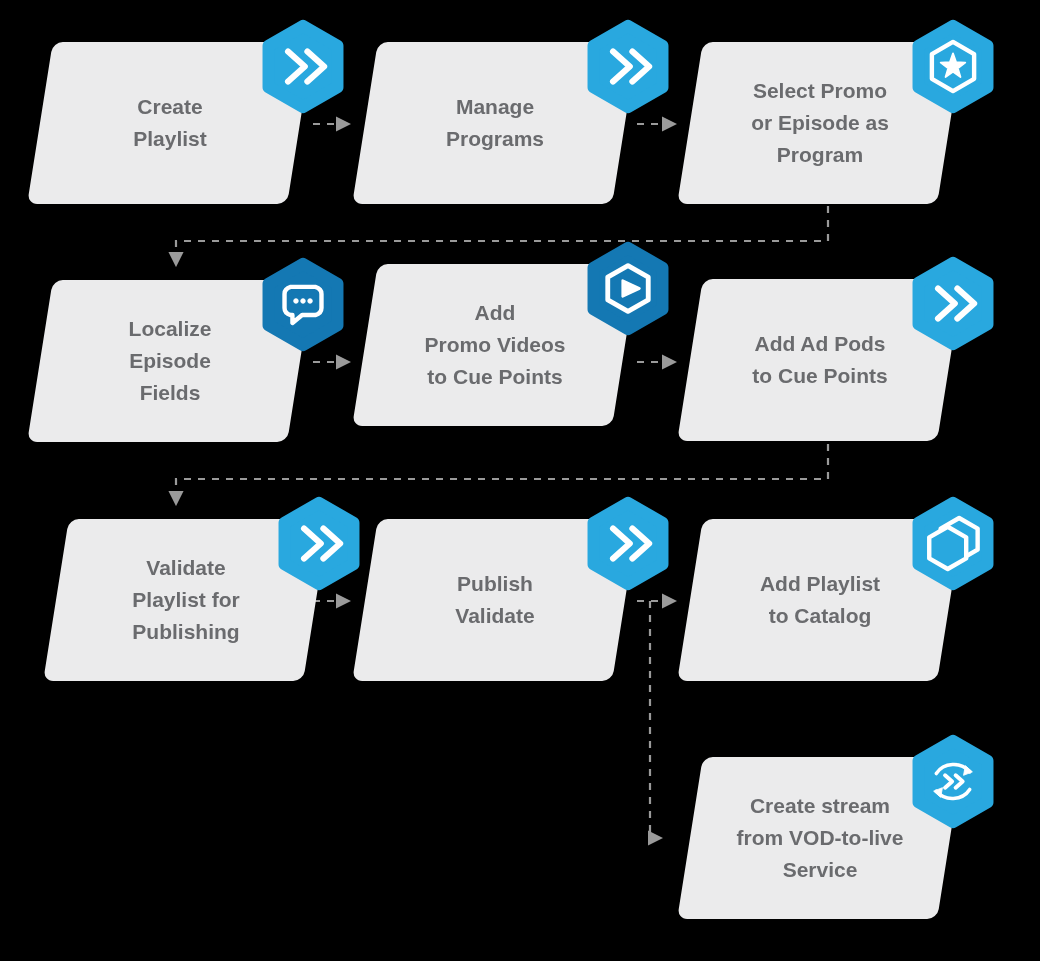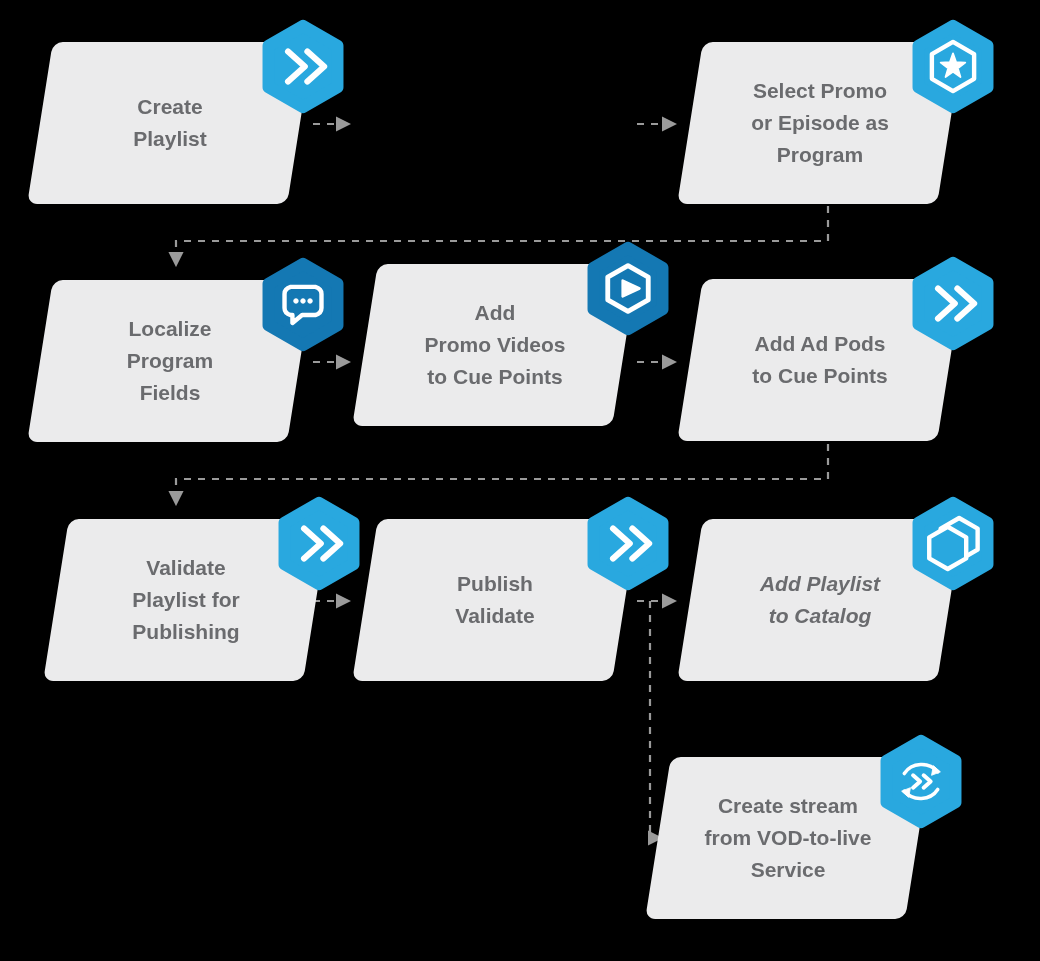--- a/index.html
+++ b/index.html
@@ -67,39 +67,51 @@
 Playlist</div>
     <div class="icon bright">
       <svg viewBox="0 0 100 110">
           <polygon class="hex" points="50,9 89,31.5 89,78.5 50,101 11,78.5 11,31.5"></polygon>
         <path class="g" stroke-width="7" d="M33 38 L52 55 L33 72"></path>
         <path class="g" stroke-width="7" d="M55 38 L74 55 L55 72"></path>
         </svg>
     </div>
   </div>
 
+  <div class="node" style="left:365px;top:42px;">
+    <div class="shape"></div>
+    <div class="label">Manage
+Programs</div>
+    <div class="icon bright">
+      <svg viewBox="0 0 100 110">
+          <polygon class="hex" points="50,9 89,31.5 89,78.5 50,101 11,78.5 11,31.5"></polygon>
+        <path class="g" stroke-width="7" d="M33 38 L52 55 L33 72"></path>
+        <path class="g" stroke-width="7" d="M55 38 L74 55 L55 72"></path>
+        </svg>
+    </div>
+  </div>
 
   <div class="node" style="left:690px;top:42px;">
     <div class="shape"></div>
     <div class="label">Select Promo
 or Episode as
 Program</div>
     <div class="icon bright">
       <svg viewBox="0 0 100 110">
           <polygon class="hex" points="50,9 89,31.5 89,78.5 50,101 11,78.5 11,31.5"></polygon>
         <polygon class="g" stroke-width="5" points="50,27 74,41 74,69 50,83 26,69 26,41"></polygon>
         <path class="gf" stroke-width="2" d="M50 40 L53.5 50 L64 50.5 L55.5 57 L58.5 67 L50 61 L41.5 67 L44.5 57 L36 50.5 L46.5 50 Z"></path>
         </svg>
     </div>
   </div>
 
   <div class="node" style="left:40px;top:280px;">
     <div class="shape"></div>
     <div class="label">Localize
-Program
+Episode
 Fields</div>
     <div class="icon dark">
       <svg viewBox="0 0 100 110">
           <polygon class="hex" points="50,9 89,31.5 89,78.5 50,101 11,78.5 11,31.5"></polygon>
         <path class="g" stroke-width="5" d="M36 35 H64 Q71 37 71 43 V59 Q71 65 64 67 H49 L38 76 V67 H36 Q29 65 29 59 V43 Q29 37 36 35 Z"></path>
         <circle class="gf" cx="42" cy="51" r="2.6"></circle>
         <circle class="gf" cx="50" cy="51" r="2.6"></circle>
         <circle class="gf" cx="58" cy="51" r="2.6"></circle>
         </svg>
     </div>
@@ -152,34 +164,34 @@
 Validate</div>
     <div class="icon bright">
       <svg viewBox="0 0 100 110">
           <polygon class="hex" points="50,9 89,31.5 89,78.5 50,101 11,78.5 11,31.5"></polygon>
         <path class="g" stroke-width="7" d="M33 38 L52 55 L33 72"></path>
         <path class="g" stroke-width="7" d="M55 38 L74 55 L55 72"></path>
         </svg>
     </div>
   </div>
 
-  <div class="node" style="left:690px;top:519px;font-style:italic;">
+  <div class="node" style="left:690px;top:519px;">
     <div class="shape"></div>
     <div class="label">Add Playlist
 to Catalog</div>
     <div class="icon bright">
       <svg viewBox="0 0 100 110">
           <polygon class="hex" points="50,9 89,31.5 89,78.5 50,101 11,78.5 11,31.5"></polygon>
         <polygon class="g" stroke-width="5" points="57,26 78,38 78,62 57,74 36,62 36,38"></polygon>
         <polygon class="hex-fill-bright" points="44,36 65,48 65,72 44,84 23,72 23,48"></polygon>
         </svg>
     </div>
   </div>
 
-  <div class="node" style="left:658px;top:757px;">
+  <div class="node" style="left:690px;top:757px;">
     <div class="shape"></div>
     <div class="label">Create stream
 from VOD-to-live
 Service</div>
     <div class="icon bright">
       <svg viewBox="0 0 100 110">
           <polygon class="hex" points="50,9 89,31.5 89,78.5 50,101 11,78.5 11,31.5"></polygon>
         <path class="g" stroke-width="4" d="M31 46 A 23 21 0 0 1 69 44"></path>
         <path class="g" stroke-width="4" d="M69 64 A 23 21 0 0 1 31 66"></path>
         <path class="gf" stroke-width="1" d="M64 37 L72 44 L62 48 Z"></path>

